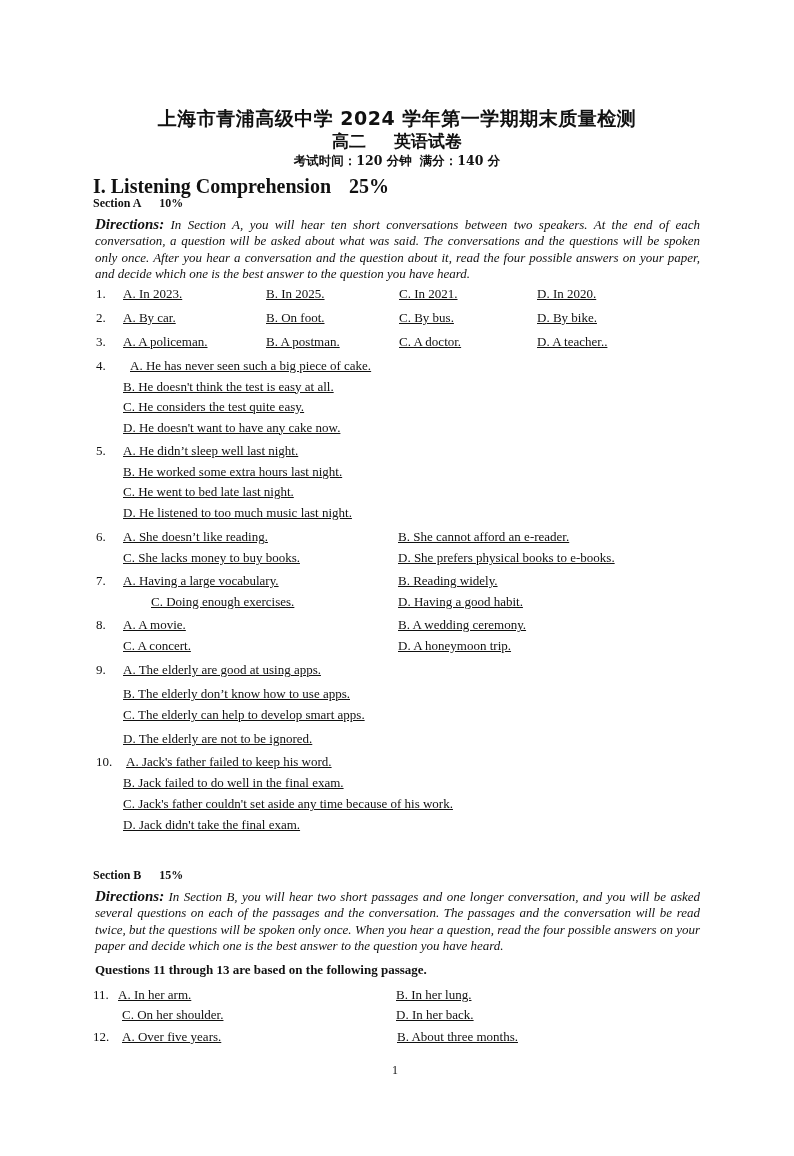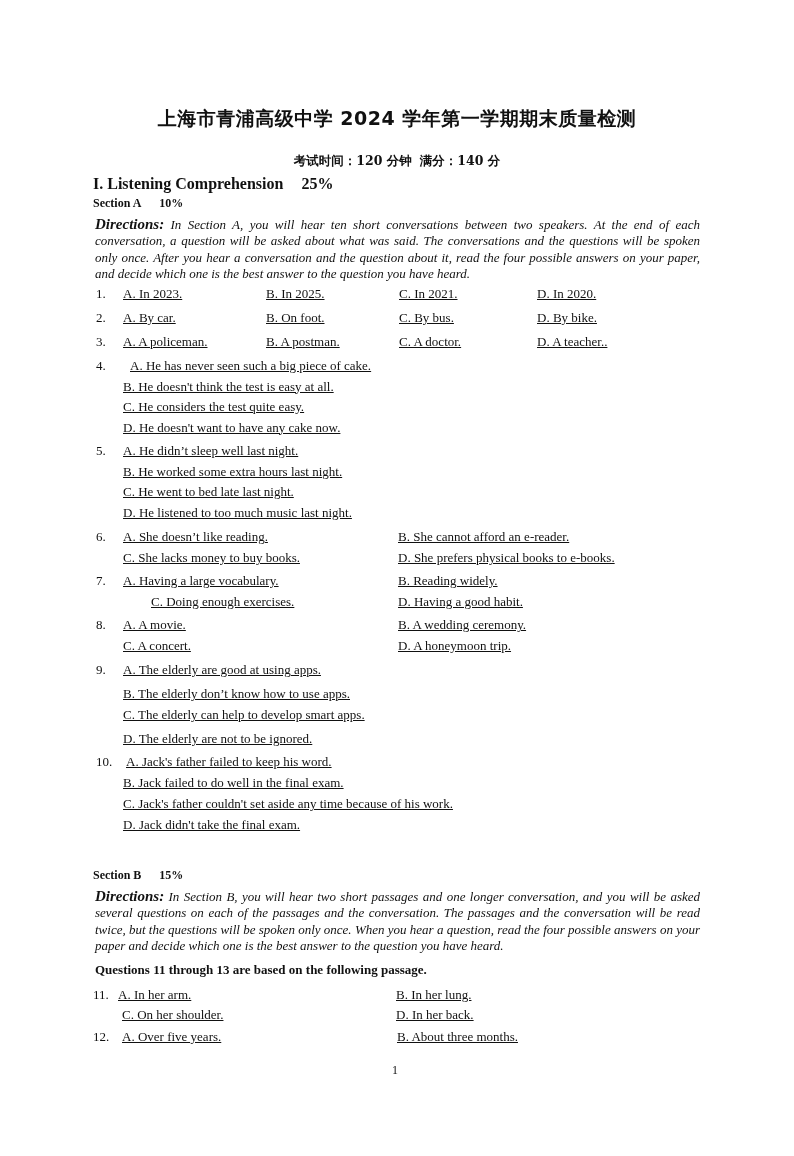--- a/index.html
+++ b/index.html
@@ -6,38 +6,41 @@
   body { width: 794px; height: 1156px; position: relative; overflow: hidden;
          font-family: "Liberation Serif", "DejaVu Serif", serif; color: #111; }
   .page { position: absolute; left: 0; top: 0; width: 794px; height: 1156px; }
   .title { position: absolute; left: 0; width: 794px; text-align: center; font-weight: bold;
            font-family: "DejaVu Sans", sans-serif; }
   .t1 { top: 106px; font-size: 19px; letter-spacing: 0.5px; }
   .t2 { top: 130px; font-size: 17px; }
   .t2 span { margin: 0 14px; }
   .t3 { top: 153px; font-size: 12.5px; font-weight: bold; font-family: "DejaVu Serif", serif; }
   .t3 span { margin: 0 4px; }
-  .h1 { position: absolute; left: 93px; top: 175px; font-size: 16px; font-weight: bold; }
+  .h1 { position: absolute; left: 93px; top: 175px; font-size: 20px; font-weight: bold; }
   .h2 { position: absolute; left: 93px; font-size: 12px; font-weight: bold; }
   .gap { display: inline-block; width: 18px; }
   .dir { position: absolute; left: 95px; width: 605px; font-size: 13px; line-height: 16.4px;
          font-style: italic; text-align: justify; }
   .dir b { font-size: 15px; font-style: italic; }
   .q { position: absolute; font-size: 13px; white-space: nowrap; }
   .num { position: absolute; left: 96px; }
   .opt { position: absolute; text-decoration: underline; }
   .subhead { position: absolute; left: 95px; font-size: 13px; font-weight: bold; }
   .pageno { position: absolute; left: 392px; top: 1063px; font-size: 12px; }
 </style>
 </head>
 <body>
 
 <div class="page">
 
   <div class="title t1">上海市青浦高级中学 2024 学年第一学期期末质量检测</div>
+  <div class="title t2">
+    <span>高二</span><span>英语试卷</span>
+  </div>
   <div class="title t3">
     <span>考试时间：120 分钟</span><span>满分：140 分</span>
   </div>
 
   <div class="h1">
     <span>I. Listening Comprehension</span><span class="gap"></span><span>25%</span>
   </div>
 
   <div class="h2" style="top:196px">
     <span>Section A</span><span class="gap"></span><span>10%</span>

